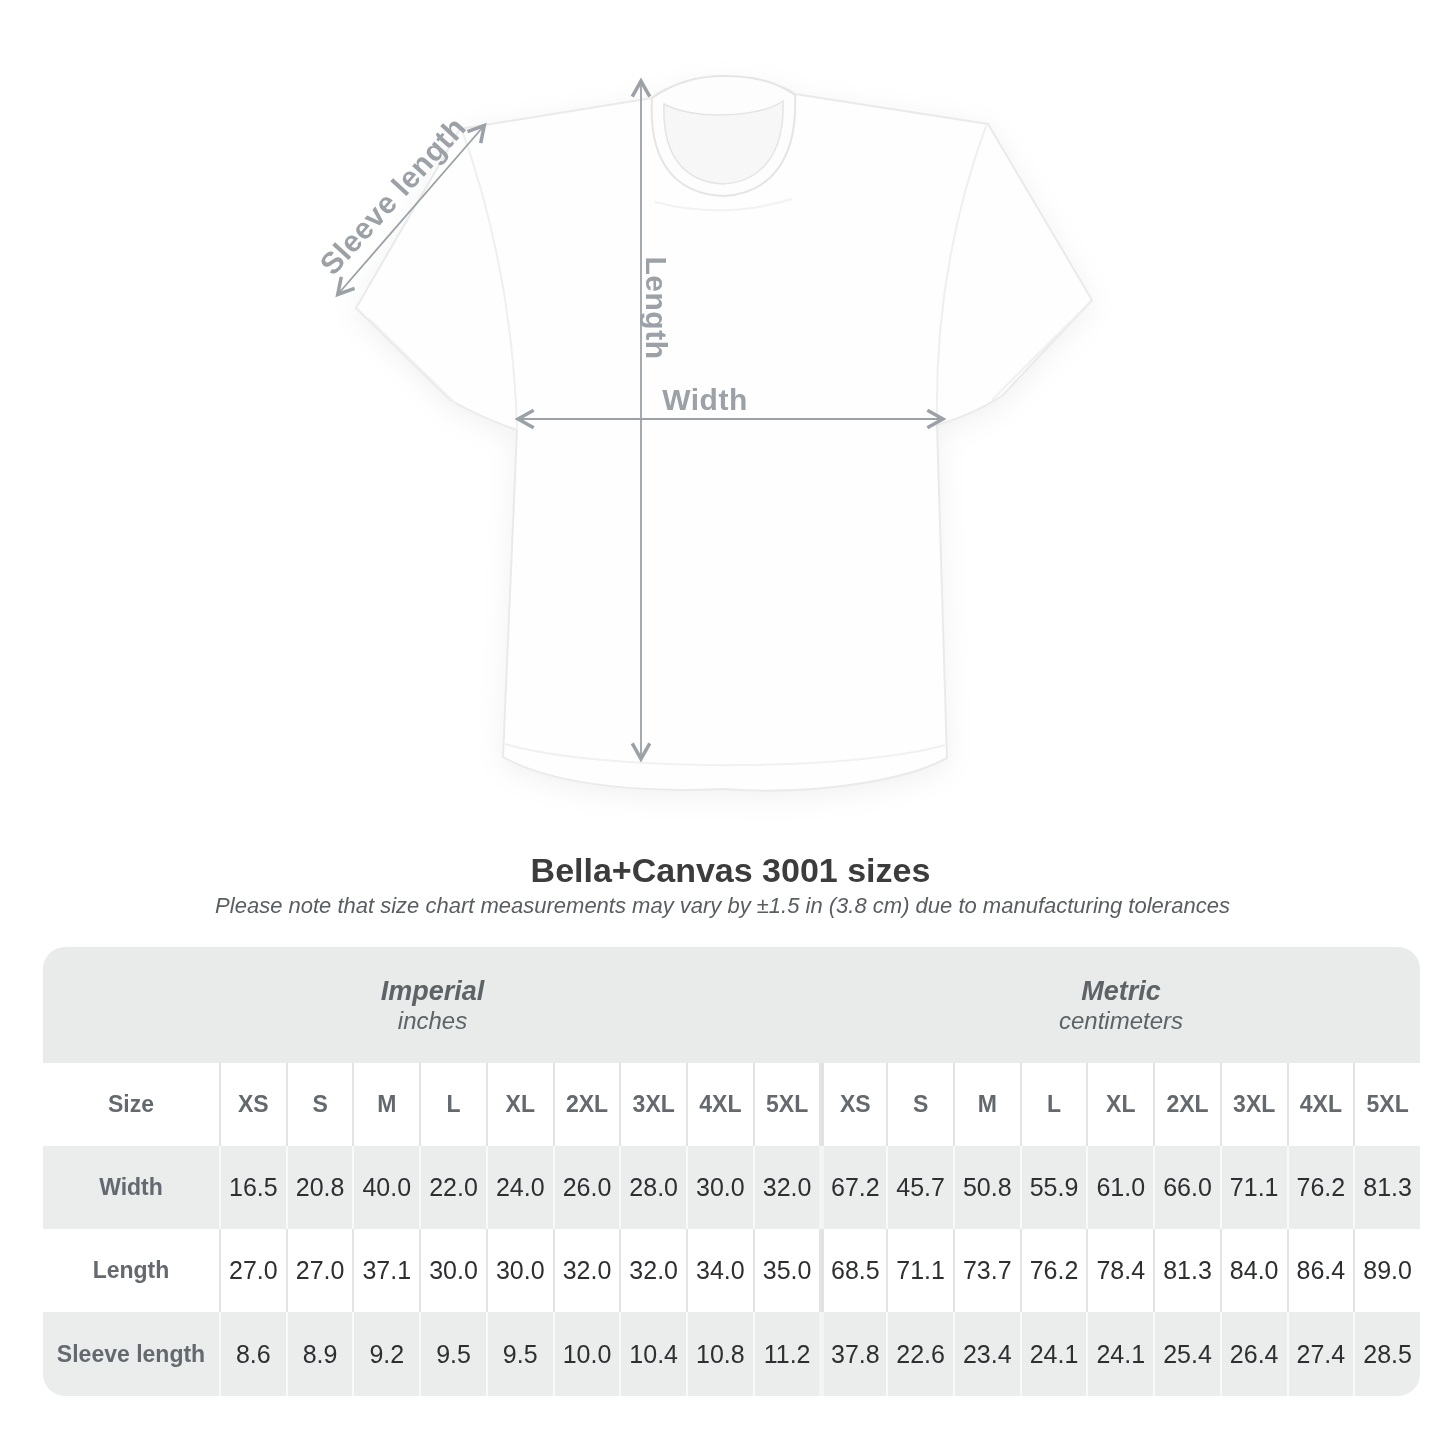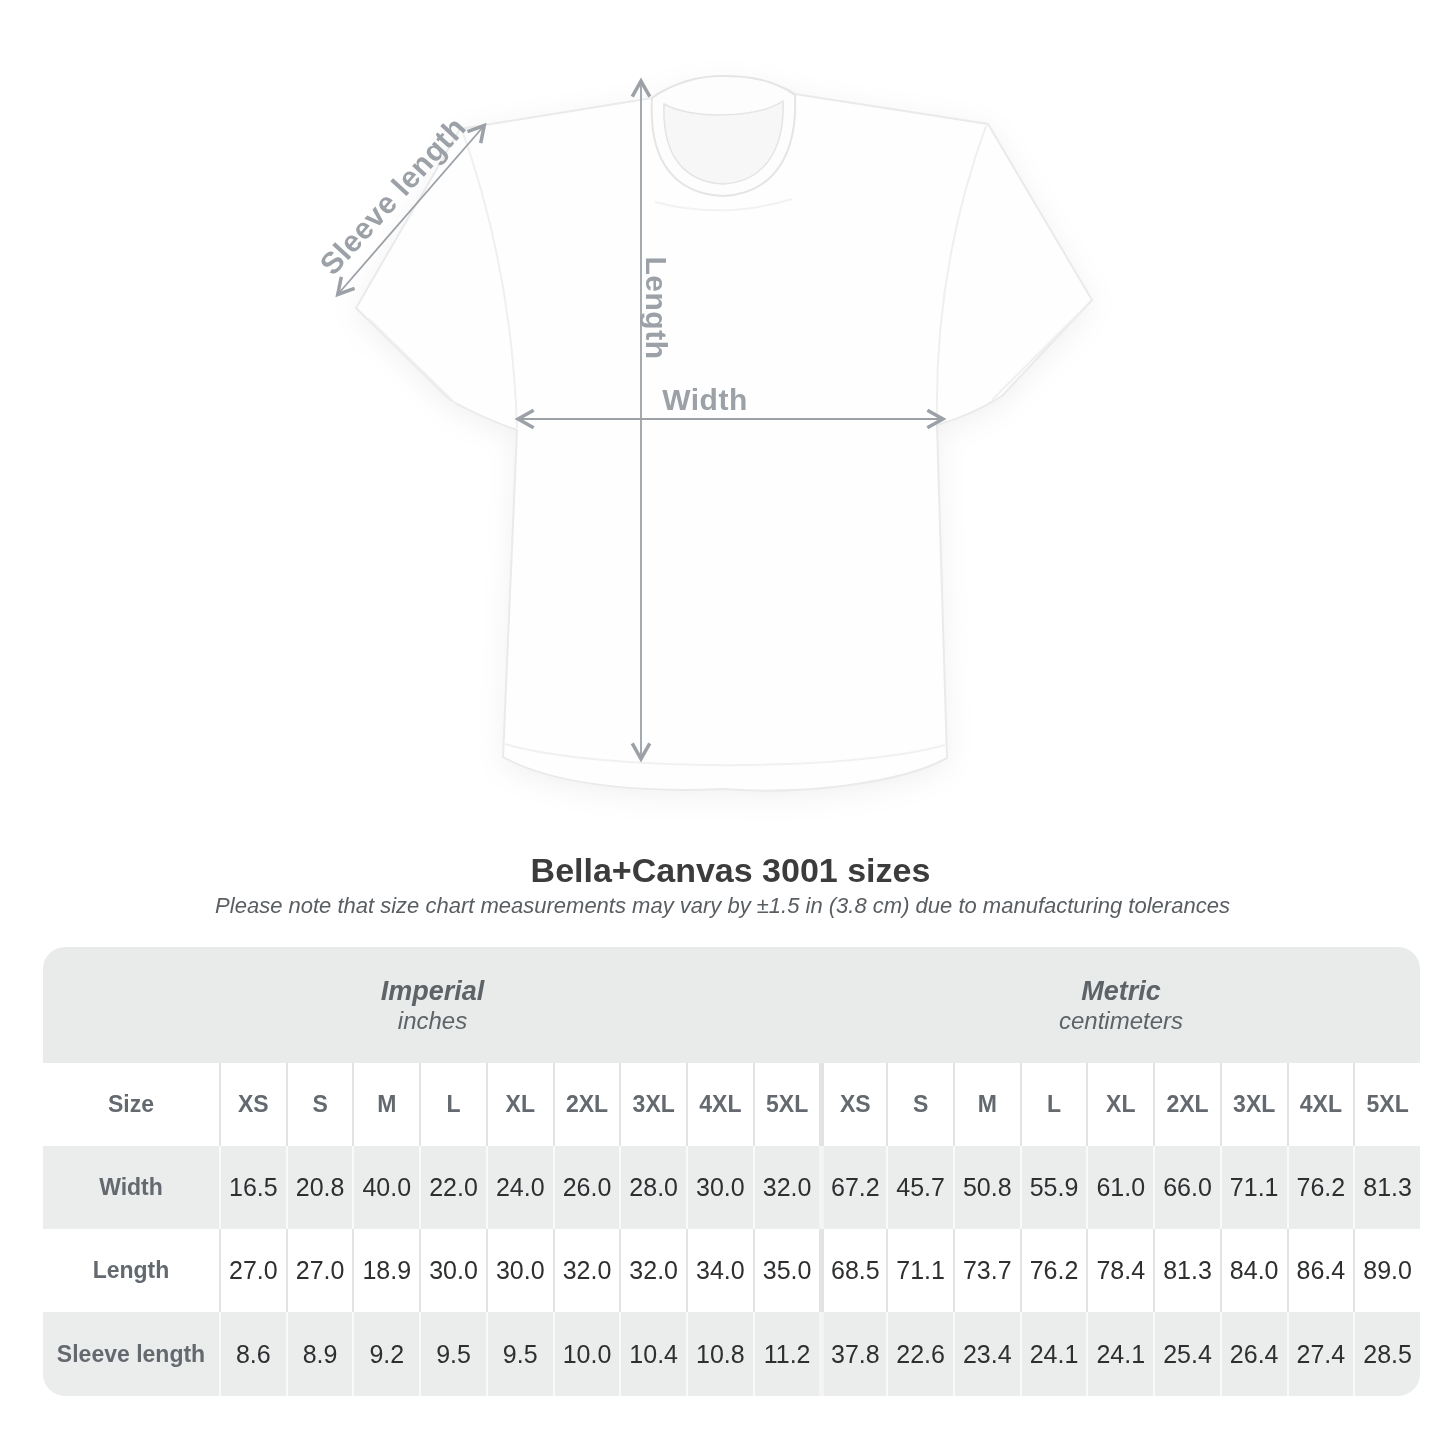--- a/index.html
+++ b/index.html
@@ -140,21 +140,21 @@
         <div class="t-cell ">61.0</div>
         <div class="t-cell ">66.0</div>
         <div class="t-cell ">71.1</div>
         <div class="t-cell ">76.2</div>
         <div class="t-cell ">81.3</div>
       </div>
     <div class="t-row" id="dataRow1">
         <div class="t-cell hdr first">Length</div>
         <div class="t-cell ">27.0</div>
         <div class="t-cell ">27.0</div>
-        <div class="t-cell ">18.9</div>
+        <div class="t-cell ">37.1</div>
         <div class="t-cell ">30.0</div>
         <div class="t-cell ">30.0</div>
         <div class="t-cell ">32.0</div>
         <div class="t-cell ">32.0</div>
         <div class="t-cell ">34.0</div>
         <div class="t-cell ">35.0</div>
         <div class="t-cell mid">68.5</div>
         <div class="t-cell ">71.1</div>
         <div class="t-cell ">73.7</div>
         <div class="t-cell ">76.2</div>

